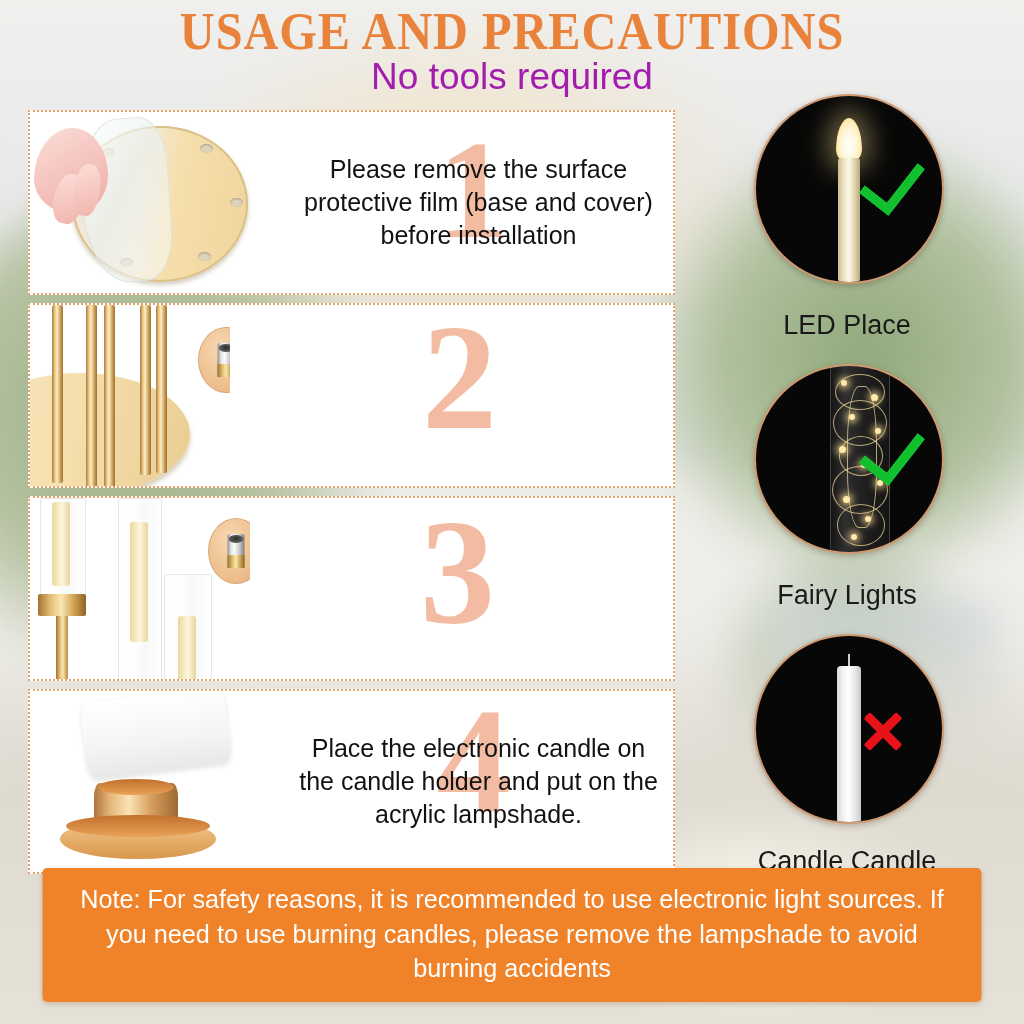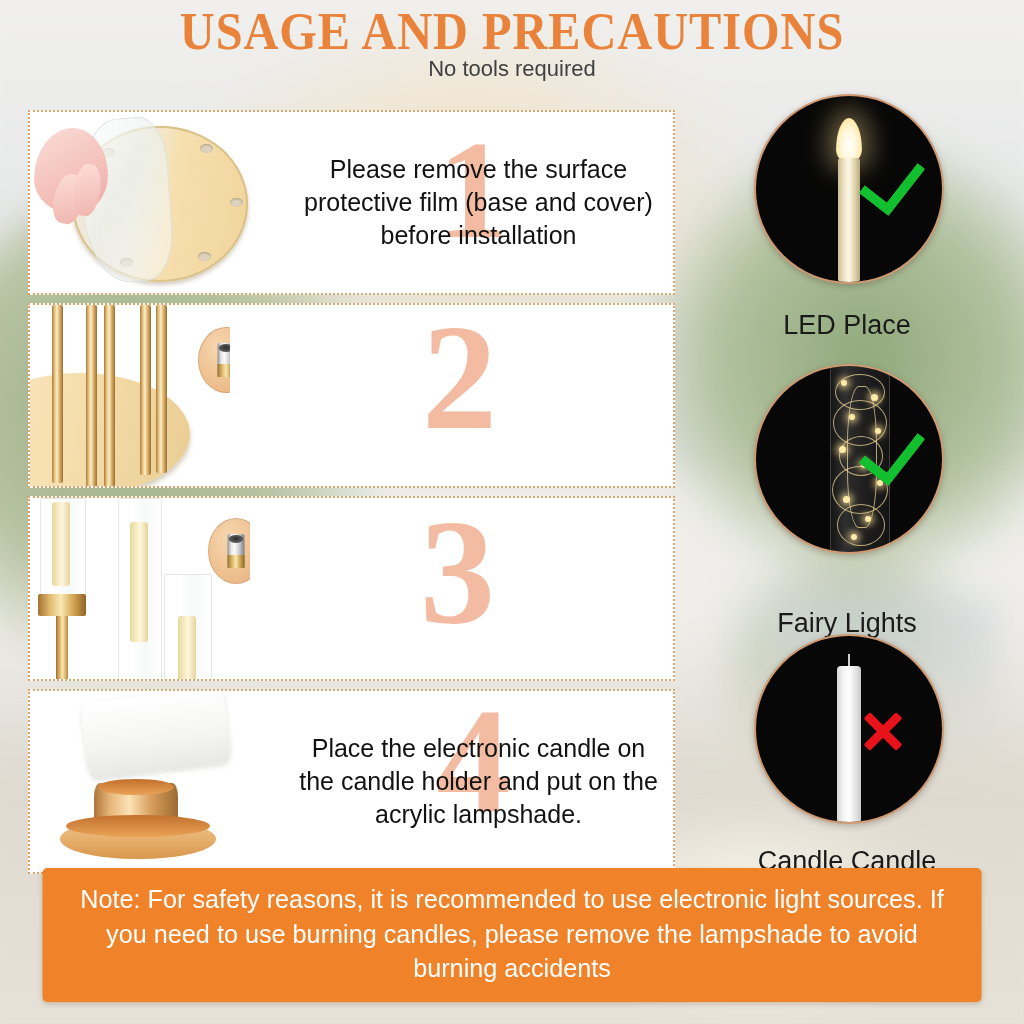--- a/index.html
+++ b/index.html
@@ -31,21 +31,21 @@
 
   
   #title{
     position:absolute;left:0;right:0;top:2px;text-align:center;
     font-family:"Liberation Serif", serif;font-weight:700;
     font-size:52px;letter-spacing:1px;color:#e9833c;
     transform:scaleX(.93);
   }
   #subtitle{
     position:absolute;left:0;right:0;top:56px;text-align:center;
-    font-size:22px;color:#404040;
+    font-size:37px;color:#a21caf;
   }
 
   
   .step{
     position:absolute;left:28px;width:647px;
     background:#fff;
     border:2px dotted #e2a46a;
     box-sizing:border-box;
     overflow:hidden;
   }
@@ -283,21 +283,21 @@
     <div class="dot" style="left:44px;top:62px;width:6px;height:6px;"></div>
     <div class="dot" style="left:8px;top:80px;width:7px;height:7px;"></div>
     <div class="dot" style="left:30px;top:96px;width:6px;height:6px;"></div>
     <div class="dot" style="left:46px;top:114px;width:6px;height:6px;"></div>
     <div class="dot" style="left:12px;top:130px;width:7px;height:7px;"></div>
     <div class="dot" style="left:34px;top:150px;width:6px;height:6px;"></div>
     <div class="dot" style="left:20px;top:168px;width:6px;height:6px;"></div>
   </div>
   <div class="tick" style="left:106px;top:66px;"></div>
 </div>
-<div class="badge-label" style="left:702px;top:580px;margin-top:28px;">Fairy Lights</div>
+<div class="badge-label" style="left:702px;top:580px;">Fairy Lights</div>
 
 <div class="badge" style="left:754px;top:634px;">
   <div class="wick" style="left:50%;top:18px;"></div>
   <div class="white-candle" style="top:30px;height:156px;"></div>
   <div class="cross" style="left:104px;top:72px;">
       <i></i>
       <i></i>
     </div>
 </div>
 <div class="badge-label" style="left:702px;top:846px;">Candle Candle</div>

